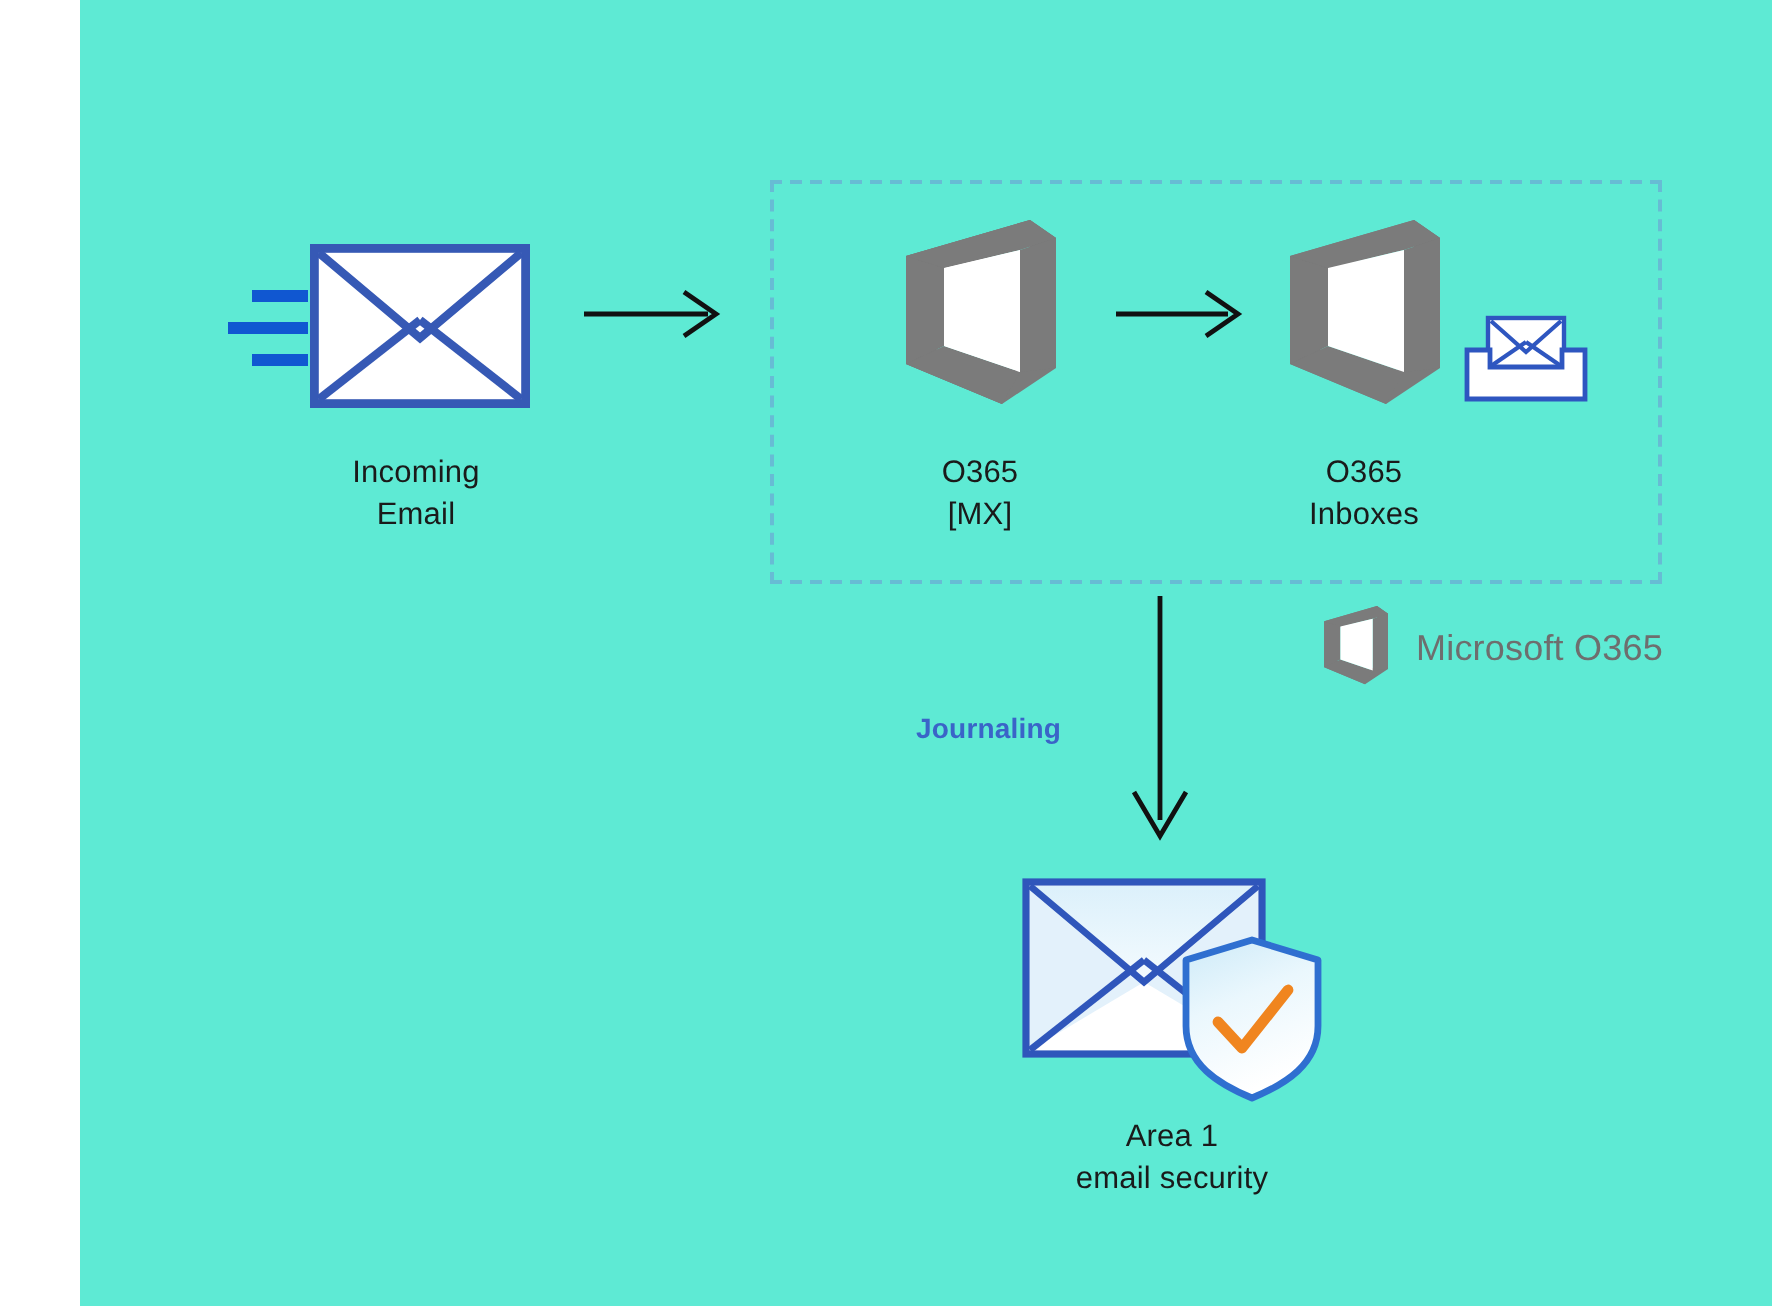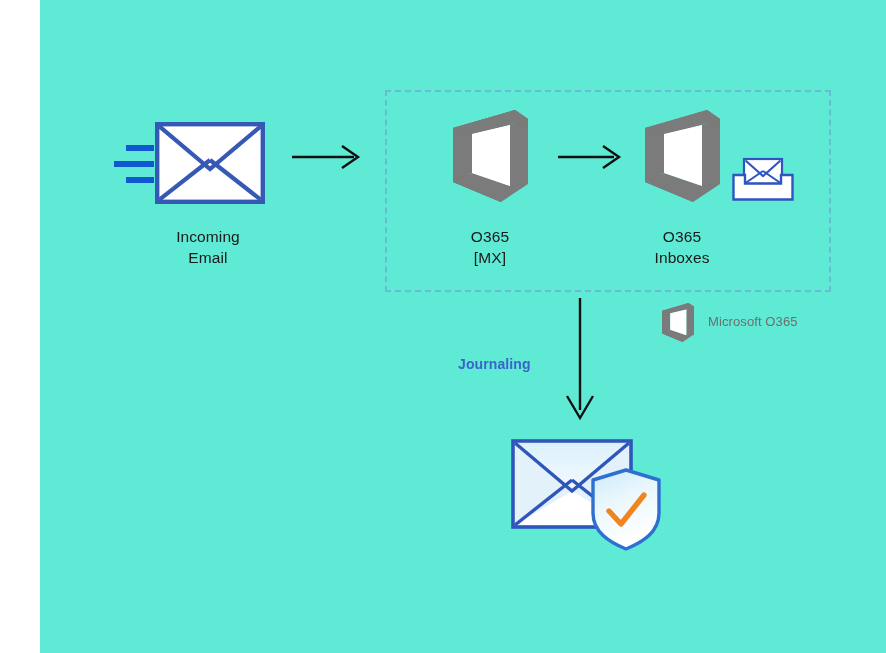--- a/index.html
+++ b/index.html
@@ -36,21 +36,21 @@
     position: absolute;
     color: #3a64c8;
     font-size: 14px;
     font-weight: bold;
     letter-spacing: 0.1px;
     white-space: nowrap;
   }
   .legend-text {
     position: absolute;
     color: #6e6e6e;
-    font-size: 13px;
+    font-size: 18px;
     letter-spacing: 0.1px;
     white-space: nowrap;
   }
 
   
   .dashed-region {
     position: absolute;
     border: 2px dashed #67bcd4;
     box-sizing: border-box;
     background: transparent;
@@ -195,14 +195,16 @@
 
     <path d="M 86 41 L 122 33 L 122 74 C 122 94 106 106 86 113
              C 66 106 50 94 50 74 L 50 46 Z" transform="translate(35,3) scale(0.95)" fill="url(#shieldGrad)" stroke="#2f6fd0" stroke-width="3.2" stroke-linejoin="round" style="display:none"></path>
     <g transform="translate(83,36)">
       <path d="M 0 10 L 33 0 L 66 10 L 66 43 C 66 62 50 72 33 79
                C 16 72 0 62 0 43 Z" fill="url(#shieldGrad)" stroke="#2f6fd0" stroke-width="3.4" stroke-linejoin="round"></path>
       <path d="M 16 41 L 28 54 L 51 25" fill="none" stroke="#f0851f" stroke-width="5.4" stroke-linecap="round" stroke-linejoin="round"></path>
     </g>
   </svg>
 
+  <div class="label" style="left:466px; top:558px; width:160px;">Area 1
+email security</div>
 
 </div>
 
 </body></html>

